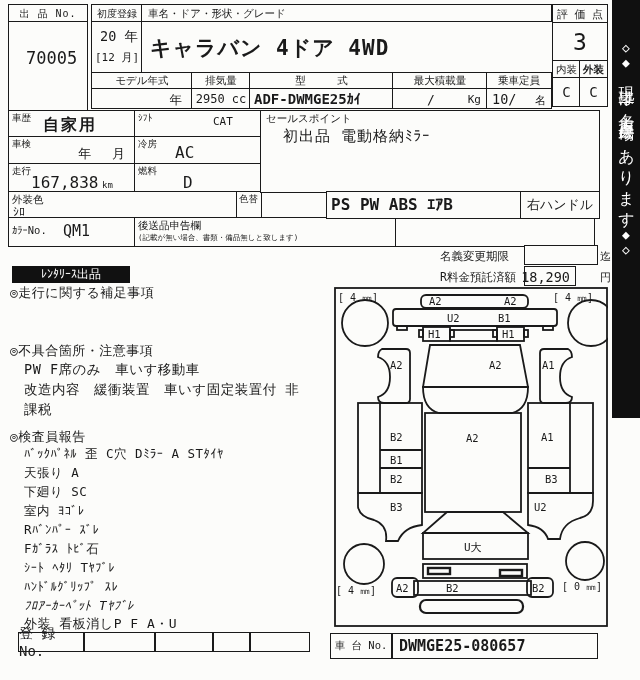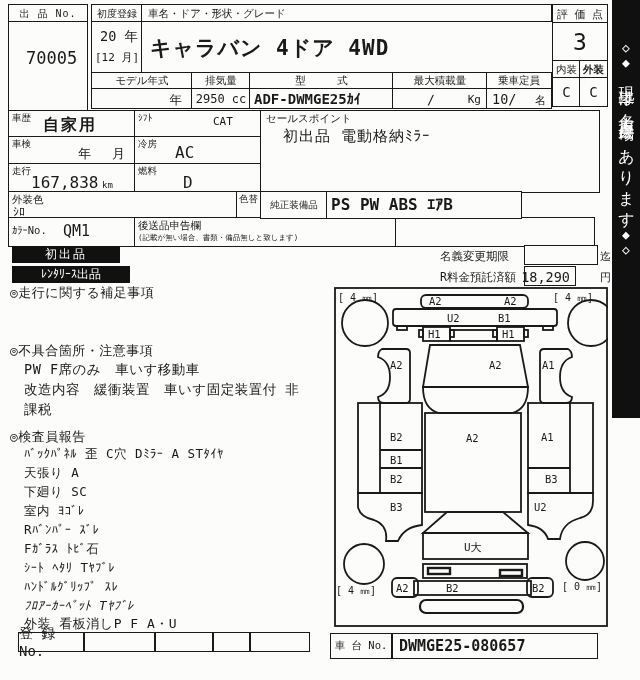--- a/index.html
+++ b/index.html
@@ -113,26 +113,25 @@
   <div class="box" style="left:134px;top:217px;width:263px;height:30px;">
     <div class="tag" style="font-size:10.5px;">後送品申告欄</div>
     <div class="val" style="left:3px;top:15px;font-size:7.5px;">(記載が無い場合、書類・備品無しと致します)</div>
   </div>
   <div class="box" style="left:395px;top:217px;width:200px;height:30px;"></div>
 
   <div class="box" style="left:260px;top:110px;width:340px;height:83px;">
     <div class="tag" style="font-size:10.5px;left:5px;">セールスポイント</div>
     <div class="val" style="left:22px;top:16px;font-size:15px;letter-spacing:1px;">初出品  電動格納ﾐﾗｰ</div>
   </div>
-  <div class="box ctr" style="left:260px;top:191px;width:68px;height:28px;font-size:9.5px;">純正装備品</div>
   <div class="box" style="left:326px;top:191px;width:196px;height:28px;">
     <div class="val" style="left:4px;top:3px;font-size:16px;font-weight:bold;">PS PW ABS ｴｱB</div>
   </div>
-
-  <div class="badge" style="left:12px;top:246px;width:108px;height:17px;">初出品</div>
+  <div class="box ctr" style="left:520px;top:191px;width:80px;height:28px;font-size:13px;">右ハンドル</div>
+
   <div class="badge" style="left:12px;top:266px;width:118px;height:17px;letter-spacing:0;">ﾚﾝﾀﾘｰｽ出品</div>
 
   <div class="abs" style="left:440px;top:249px;font-size:11.5px;">名義変更期限</div>
   <div class="box thin" style="left:524px;top:245px;width:74px;height:20px;">
     <div class="val" style="right:4px;top:2px;font-size:13px;"></div>
   </div>
   <div class="abs" style="left:600px;top:249px;font-size:11px;">迄</div>
   <div class="abs" style="left:440px;top:270px;font-size:11.5px;">R料金預託済額</div>
   <div class="box thin" style="left:524px;top:266px;width:52px;height:20px;">
     <div class="val" style="right:5px;top:2px;font-size:13.5px;">18,290</div>

